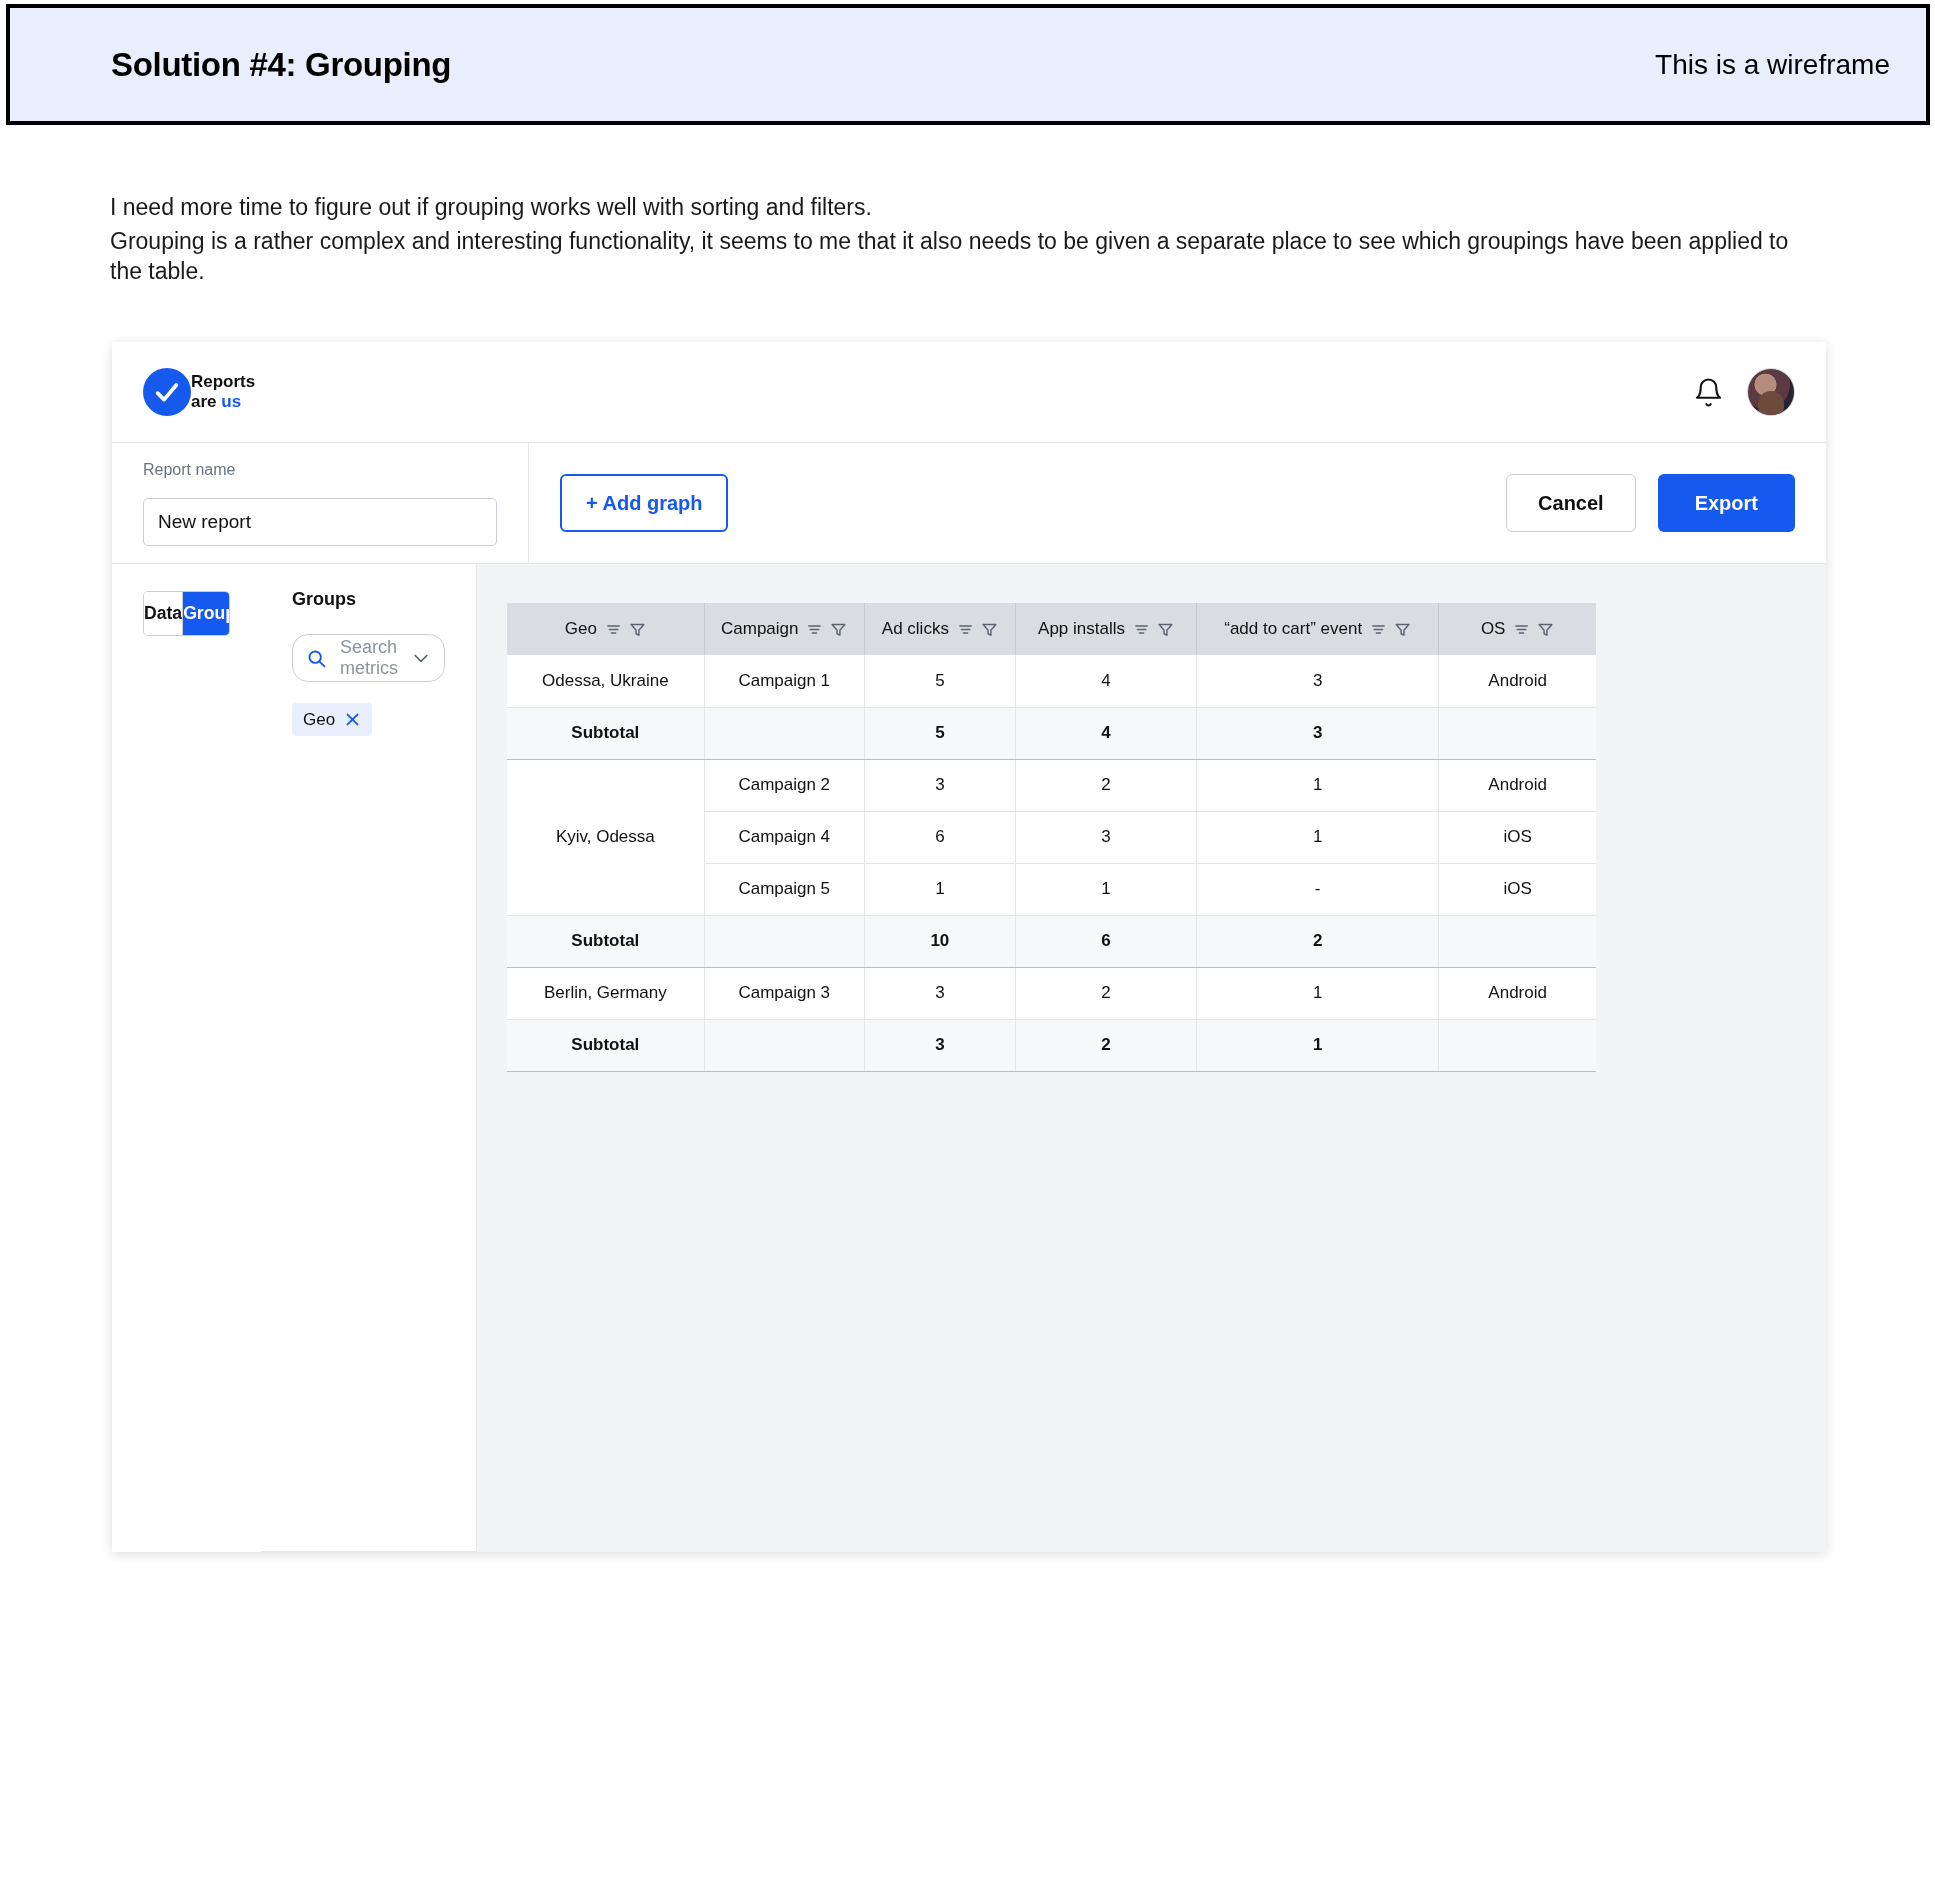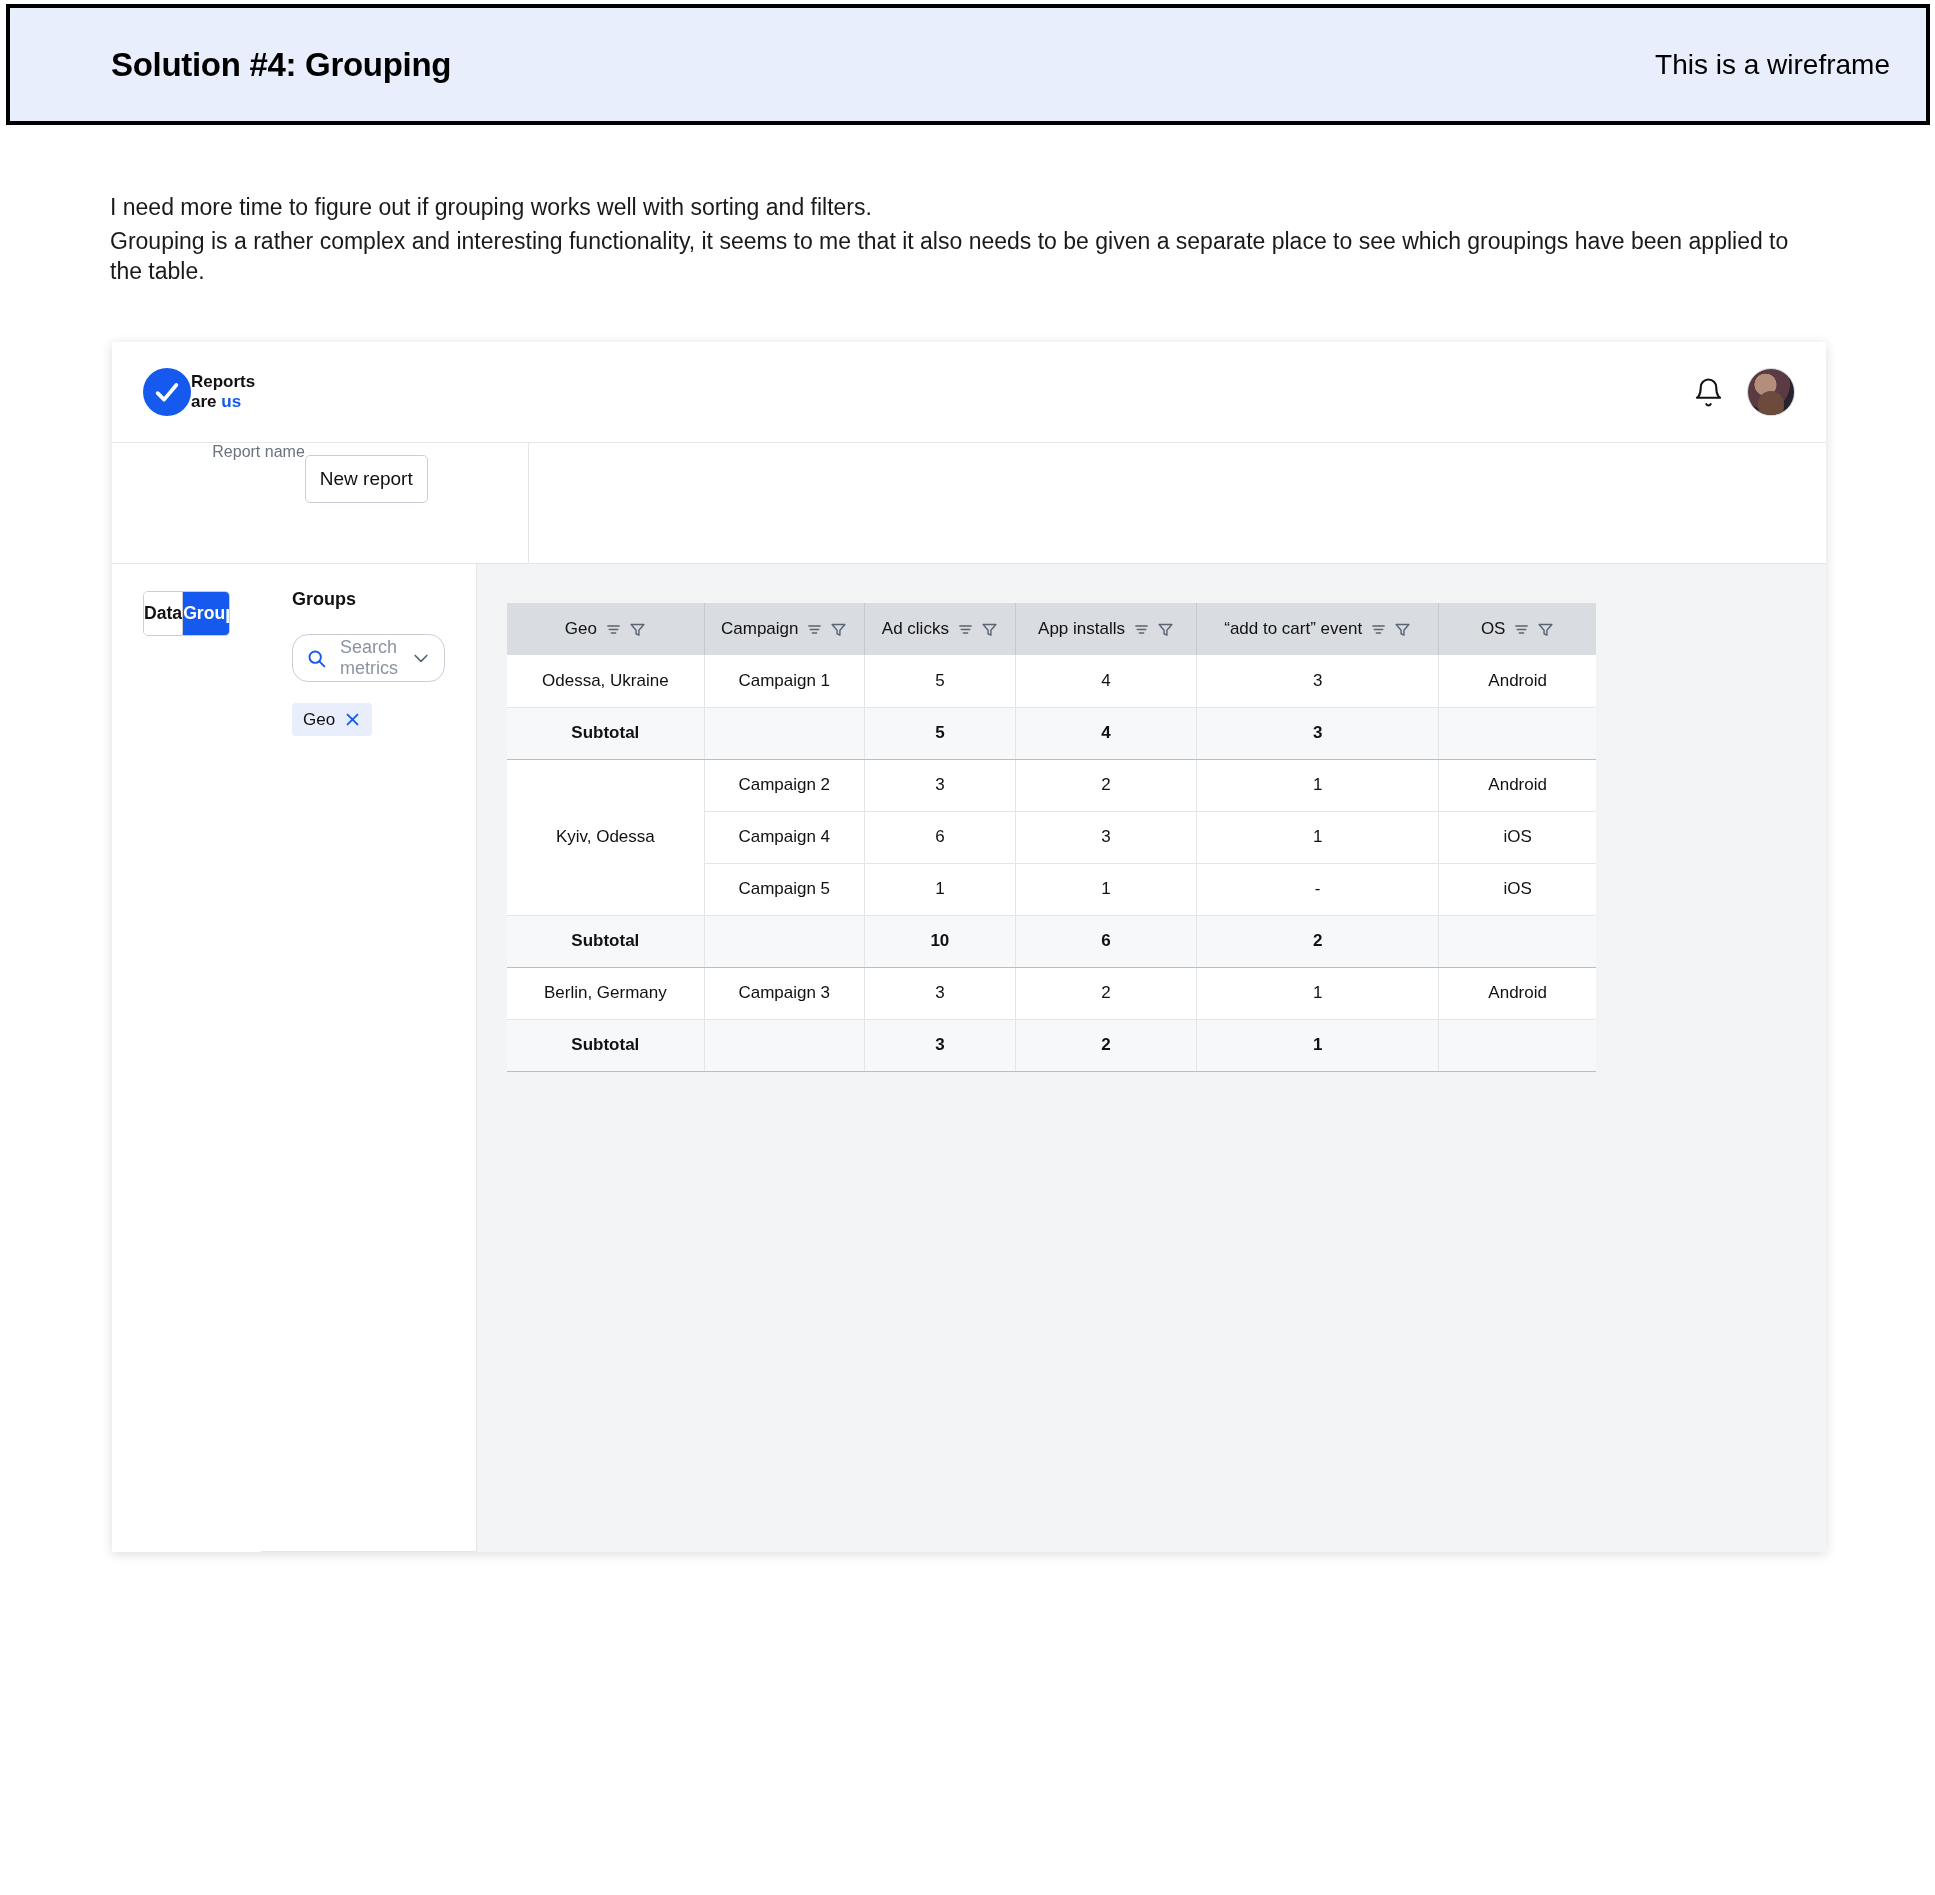--- a/index.html
+++ b/index.html
@@ -110,20 +110,21 @@
     align-items: center;
     border-bottom: 1px solid #e6e6e6;
     background: #fff;
   }
   .report-name-box {
     width: 417px;
     padding: 0 31px;
     border-right: 1px solid #e6e6e6;
     height: 100%;
     display: flex;
+    flex-direction: column;
     justify-content: center;
   }
   .field-label {
     font-size: 16px; color: #6b7280; margin-bottom: 7px;
   }
   .text-input {
     height: 48px;
     border: 1px solid #c9ced6;
     border-radius: 5px;
     display: flex; align-items: center;
@@ -300,20 +301,27 @@
         </svg>
       </span>
       <span class="avatar"></span>
     </div>
   </div>
 
   <div class="app-toolbar">
     <div class="report-name-box">
       <div class="field-label">Report name</div>
       <div class="text-input" placeholder="Report name">New report</div>
+    </div>
+    <div class="toolbar-rest">
+      <div class="btn btn-add-graph">+ Add graph</div>
+      <div class="btn-group">
+        <div class="btn btn-cancel">Cancel</div>
+        <div class="btn btn-export">Export</div>
+      </div>
     </div>
   </div>
 
   <div class="app-body">
 
     <div class="sidebar">
       <div class="tabs">
         <div class="tab">Data</div>
         <div class="tab active">Grouping</div>
         <div class="tab">Filter</div>

